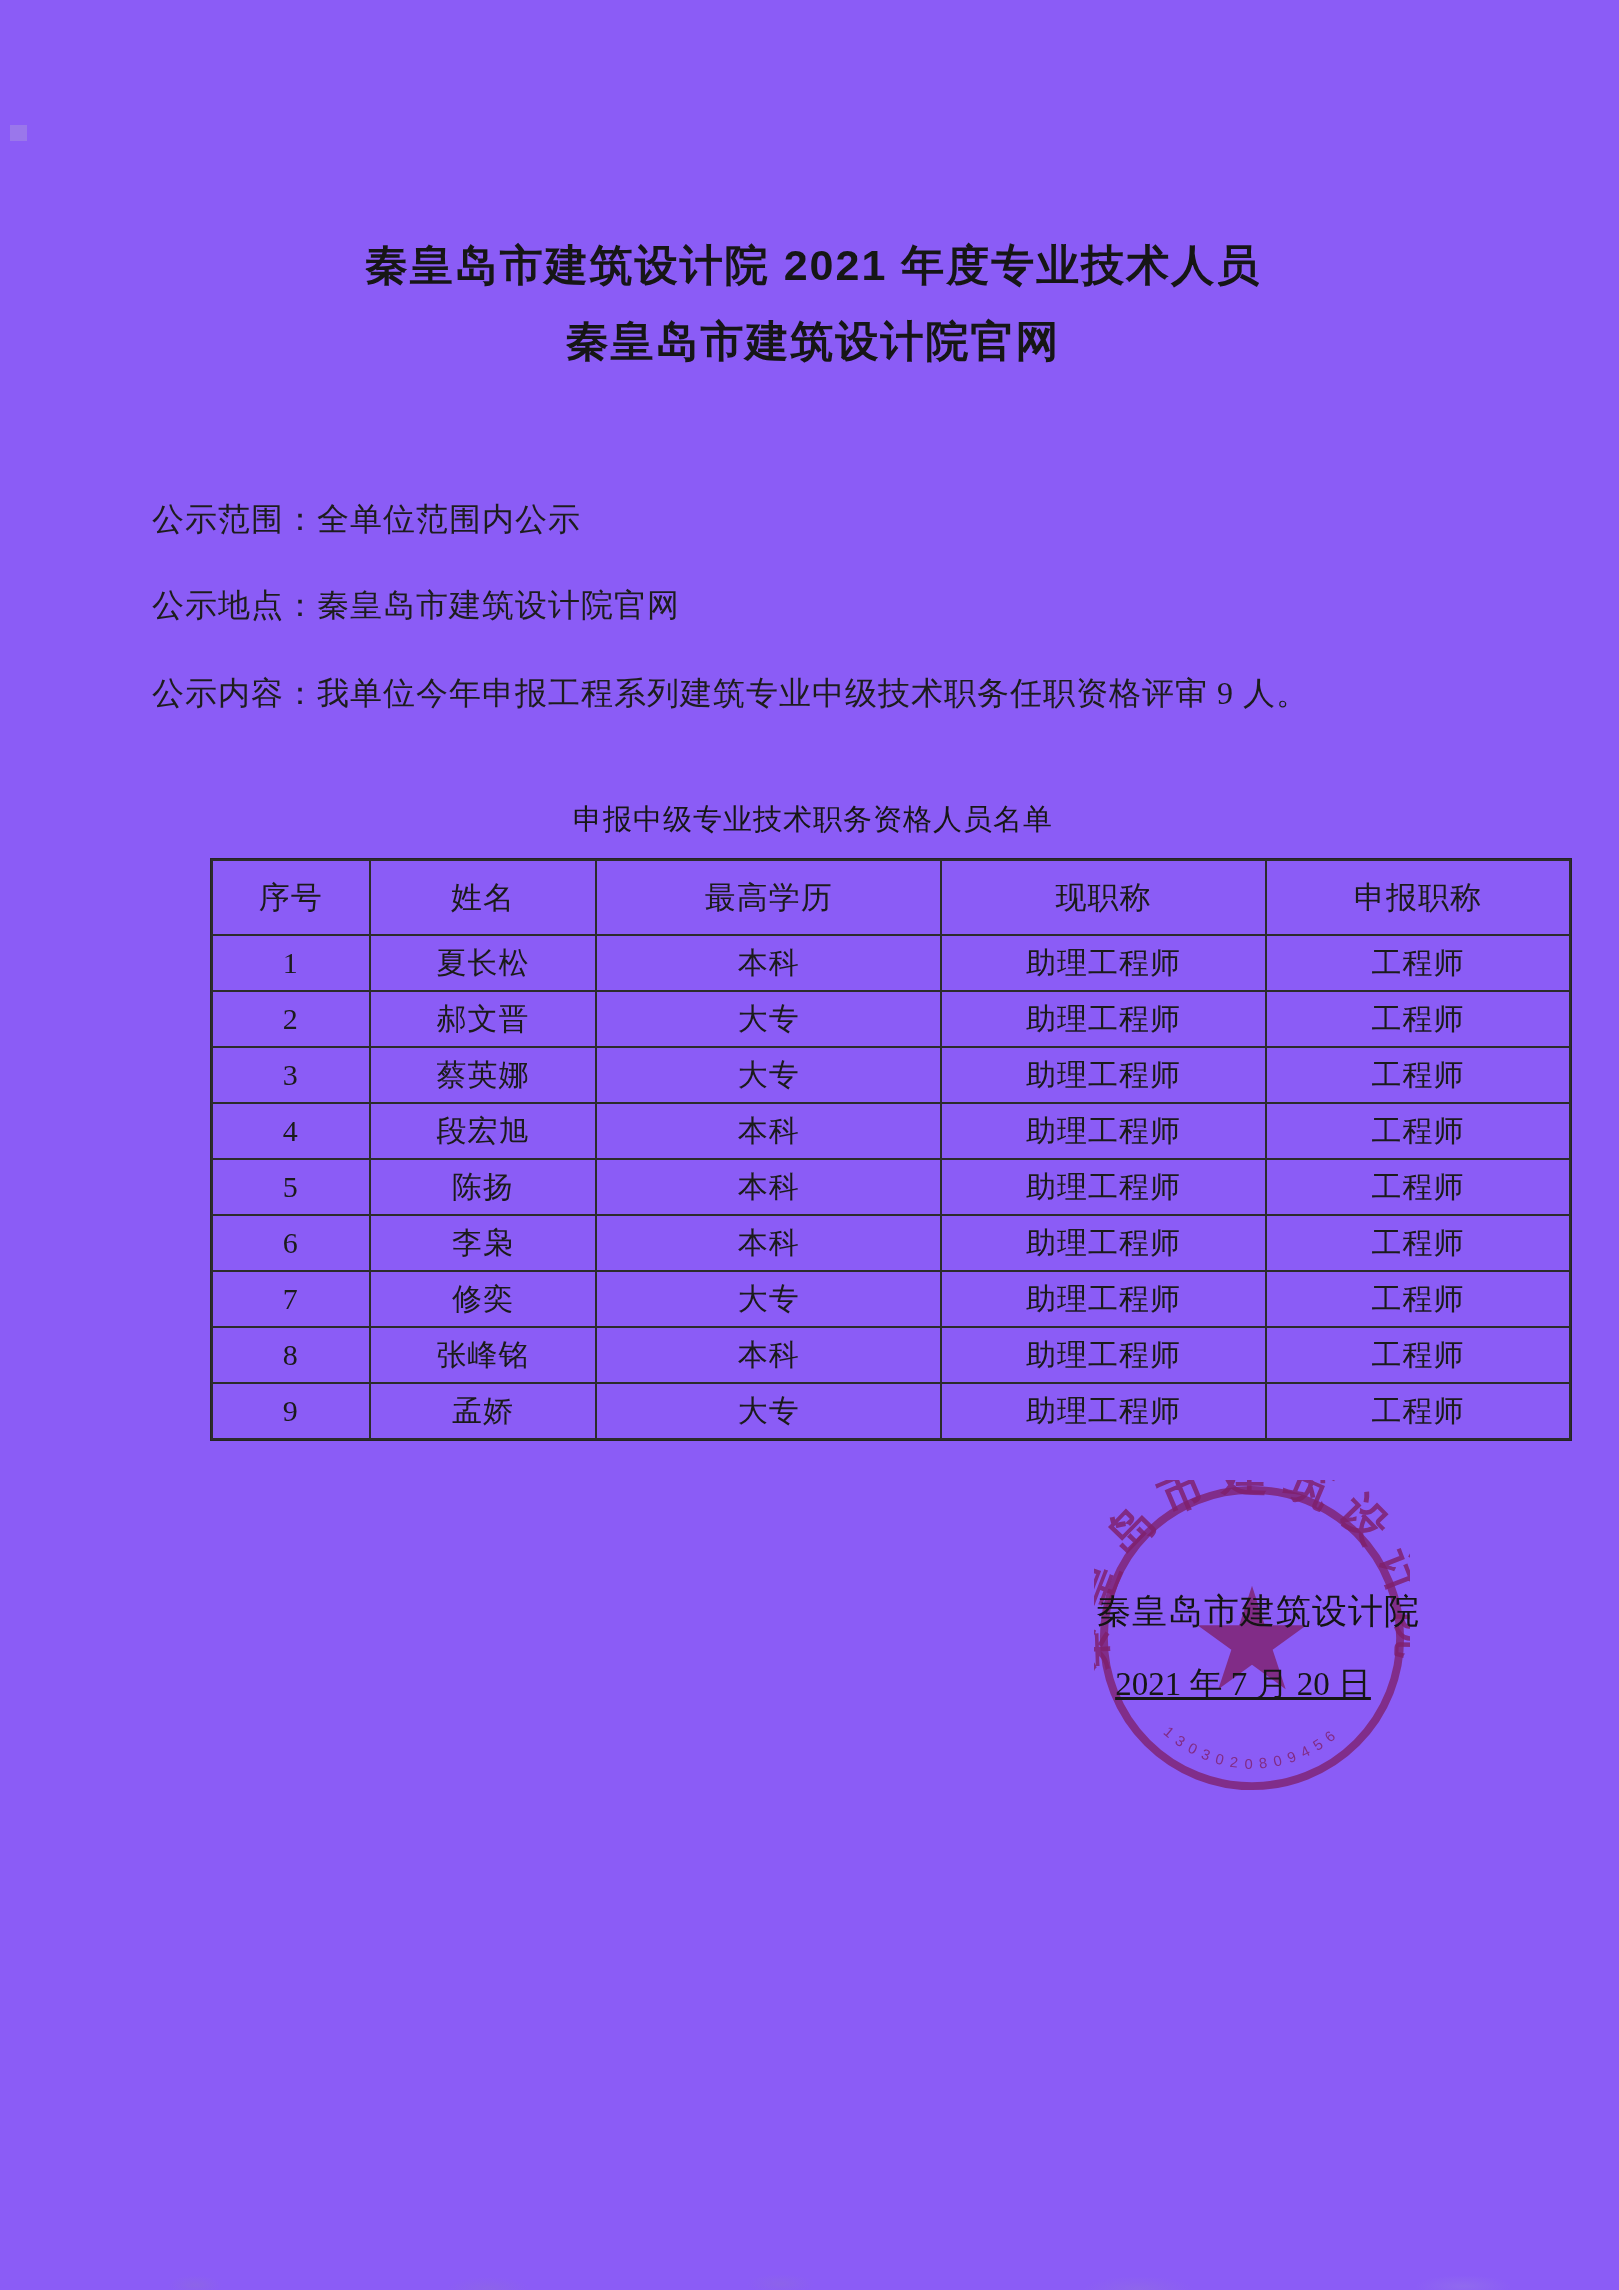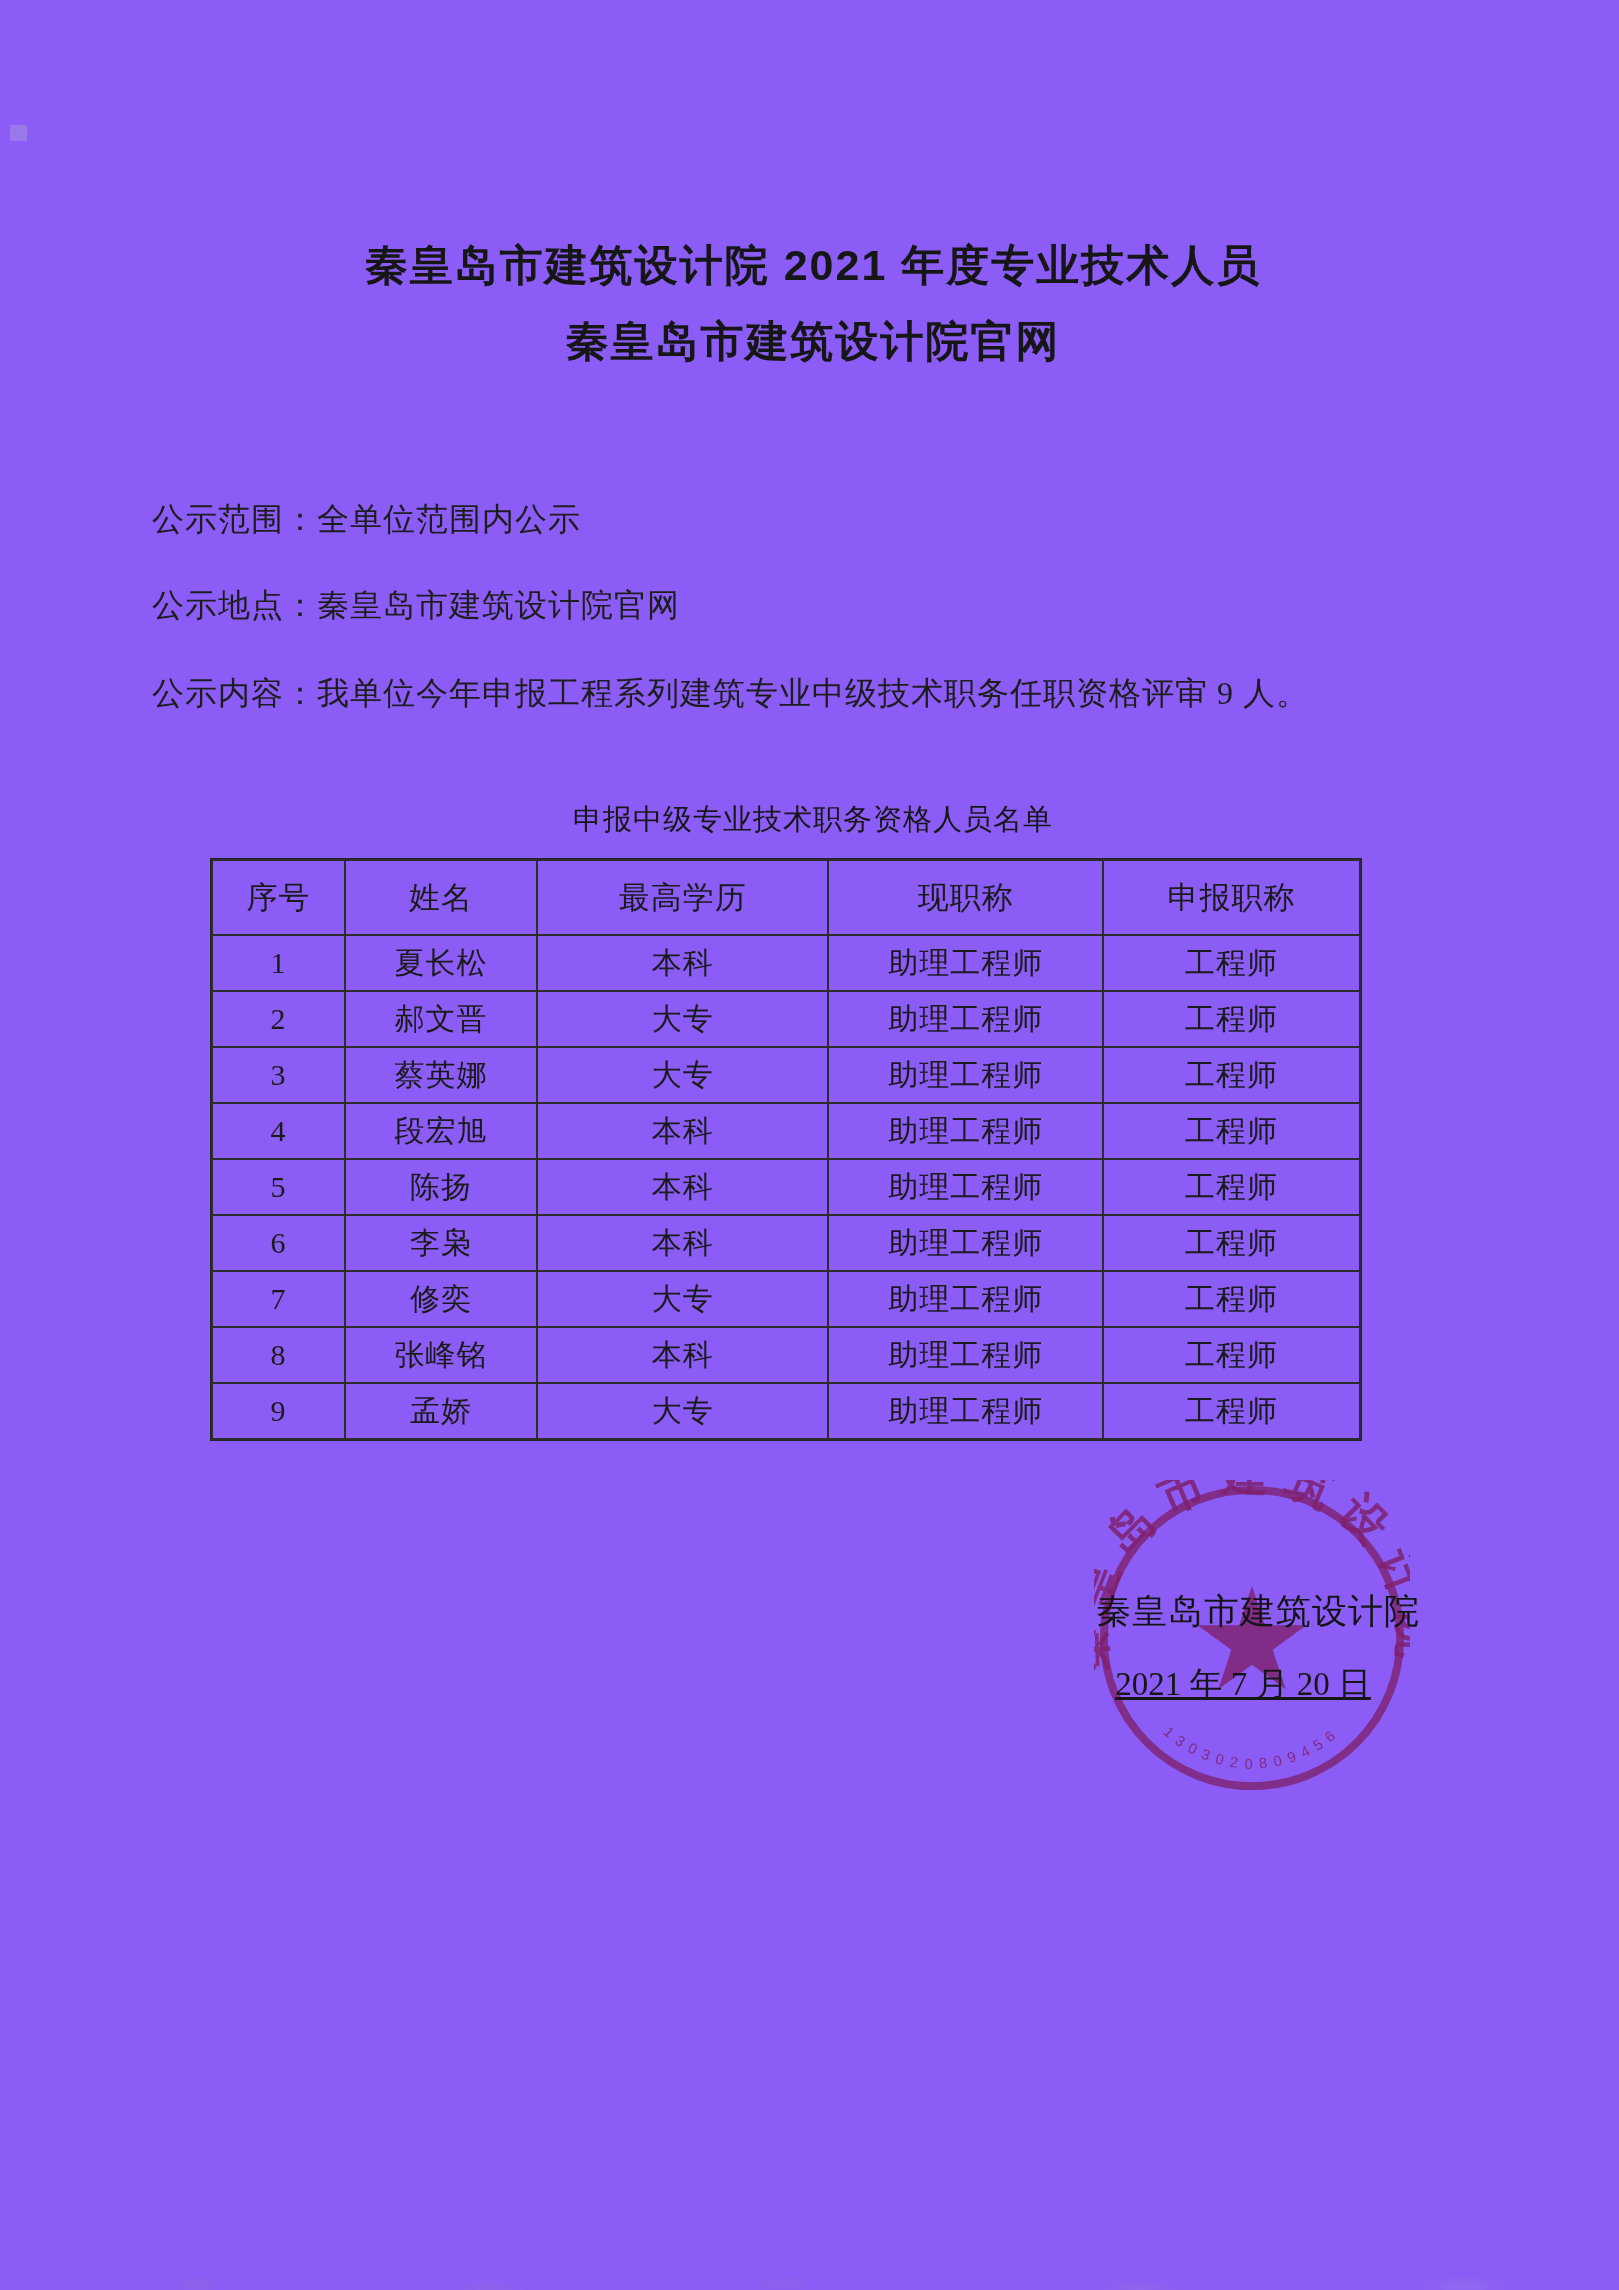--- a/index.html
+++ b/index.html
@@ -42,21 +42,21 @@
   #field-time {left:851px;top:498px;}
   #field-place{left:152px;top:584px;}
   #field-content{left:152px;top:672px;}
 
   .table-title{
     position:absolute;top:800px;left:0;width:100%;text-align:center;
     font-size:29px;letter-spacing:1px;color:#171717;
     font-family:"Liberation Sans","DejaVu Sans",sans-serif;font-weight:500;
   }
   table.roster{
-    position:absolute;left:211px;top:859px;width:1150px;
+    position:absolute;left:211px;top:859px;width:1360px;
     border-collapse:collapse;table-layout:fixed;
     font-size:30px;color:#1b1b1b;
   }
   table.roster th,table.roster td{
     border:2px solid #2c2c2c;
     text-align:center;vertical-align:middle;
     padding:0;font-weight:normal;
     letter-spacing:1px;
   }
   table.roster th{height:73px;font-size:31px;}

